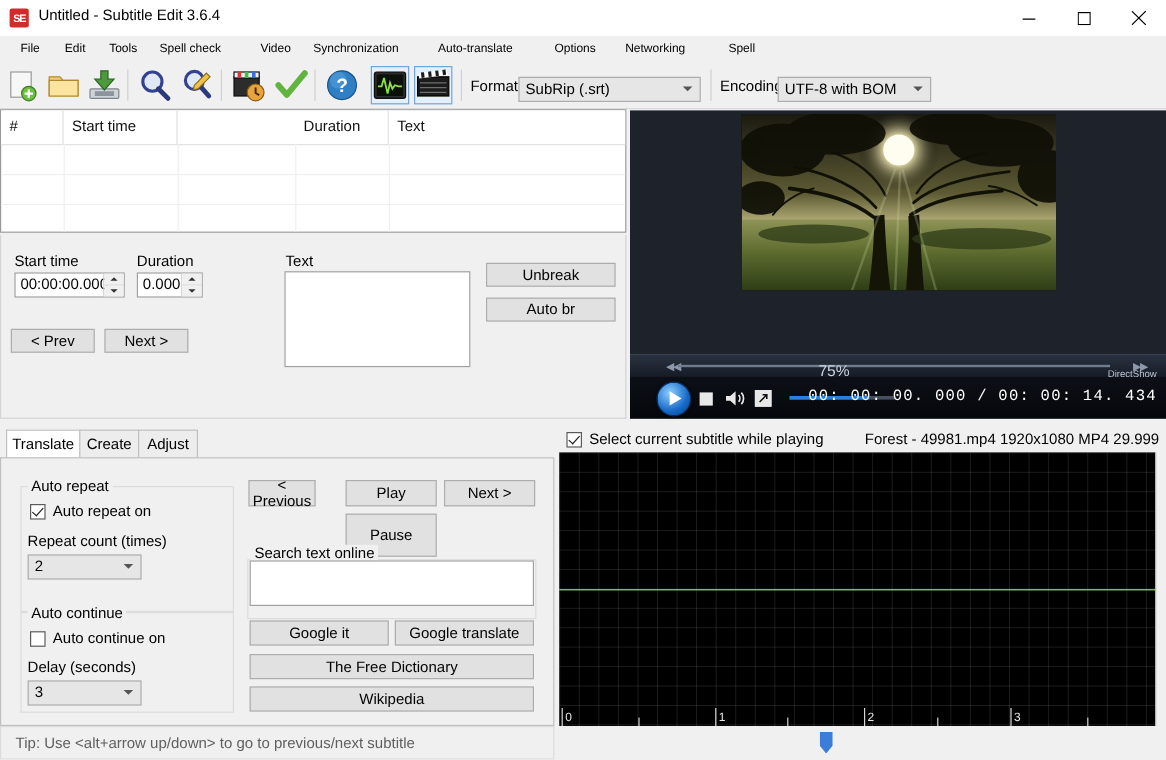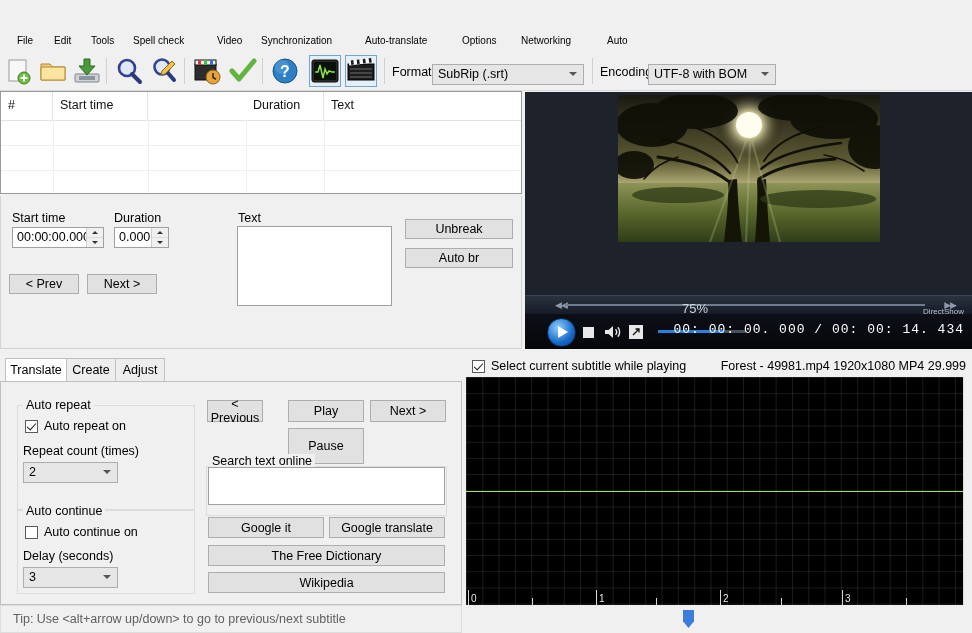--- a/index.html
+++ b/index.html
@@ -129,32 +129,52 @@
   .mag{position:absolute;width:15px;height:15px;}
   .vsep{position:absolute;width:1px;background:#cfcfcf;}
   .bluemark{position:absolute;left:683px;top:610px;width:11px;height:18px;background:#3b7dd8;
      clip-path:polygon(0 0,100% 0,100% 62%,50% 100%,0 62%);}
 </style>
 </head>
 <body>
 
 <div class="app">
 
+  <div class="titlebar">
+    <div class="tb-icon">SE</div>
+    <div class="tb-title">Untitled - Subtitle Edit 3.6.4</div>
+    <div class="tb-btn tb-min">
+      <svg width="11" height="11" viewBox="0 0 11 11">
+        <line x1="0" y1="6" x2="11" y2="6" stroke="#000" stroke-width="1"></line>
+        </svg>
+    </div>
+    <div class="tb-btn tb-max">
+      <svg width="11" height="11" viewBox="0 0 11 11">
+        <rect x="0.5" y="0.5" width="10" height="10" fill="none" stroke="#000" stroke-width="1"></rect>
+        </svg>
+    </div>
+    <div class="tb-btn tb-close">
+      <svg width="12" height="12" viewBox="0 0 12 12">
+        <line x1="0" y1="0" x2="12" y2="12" stroke="#000" stroke-width="1"></line>
+        <line x1="12" y1="0" x2="0" y2="12" stroke="#000" stroke-width="1"></line>
+        </svg>
+    </div>
+  </div>
 
   <div class="menubar">
     <div class="menu-item" style="left:10px">File</div>
     <div class="menu-item" style="left:47px">Edit</div>
     <div class="menu-item" style="left:84px">Tools</div>
     <div class="menu-item" style="left:126px">Spell check</div>
     <div class="menu-item" style="left:210px">Video</div>
     <div class="menu-item" style="left:254px">Synchronization</div>
     <div class="menu-item" style="left:358px">Auto-translate</div>
     <div class="menu-item" style="left:455px">Options</div>
     <div class="menu-item" style="left:514px">Networking</div>
-    <div class="menu-item" style="left:600px">Auto</div>
+    <div class="menu-item" style="left:600px">Spell</div>
   </div>
 
   <div class="toolbar">
 
     <div class="tool" style="left:4px">
       <svg width="30" height="30" viewBox="0 0 30 30">
         <rect x="5" y="4" width="17" height="21" fill="#f7f7f7" stroke="#9a9a9a"></rect>
         <circle cx="20" cy="22" r="6" fill="#6cbf3f" stroke="#3c7d20"></circle>
         <path d="M20 18.5v7M16.5 22h7" stroke="#fff" stroke-width="2"></path>
       </svg>

